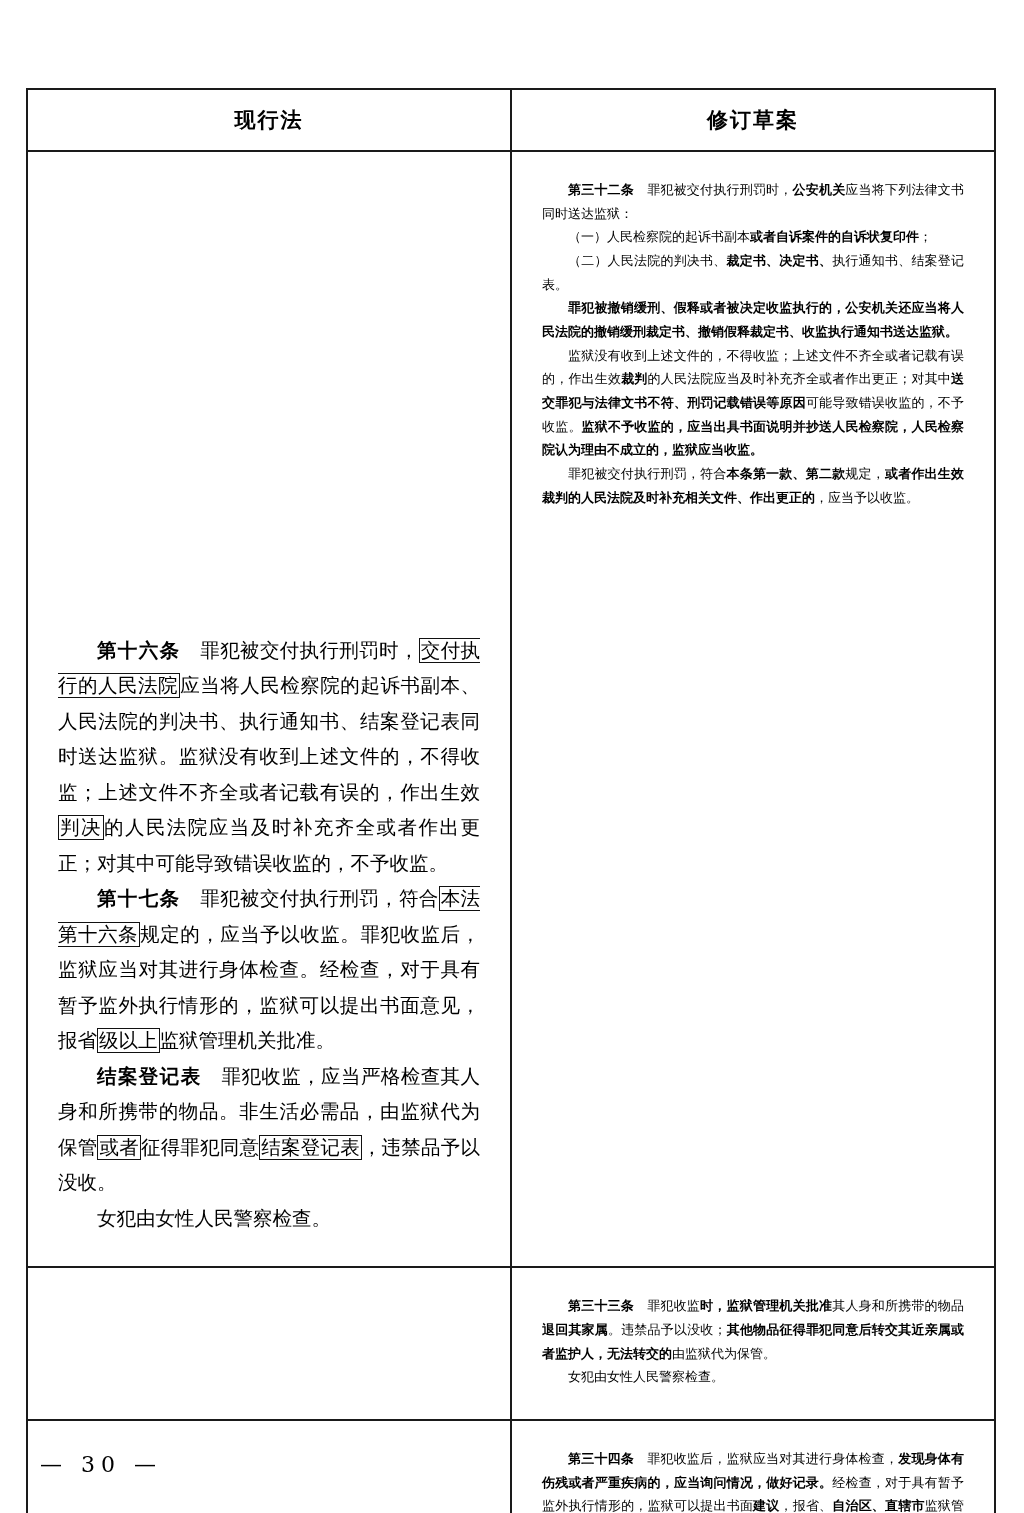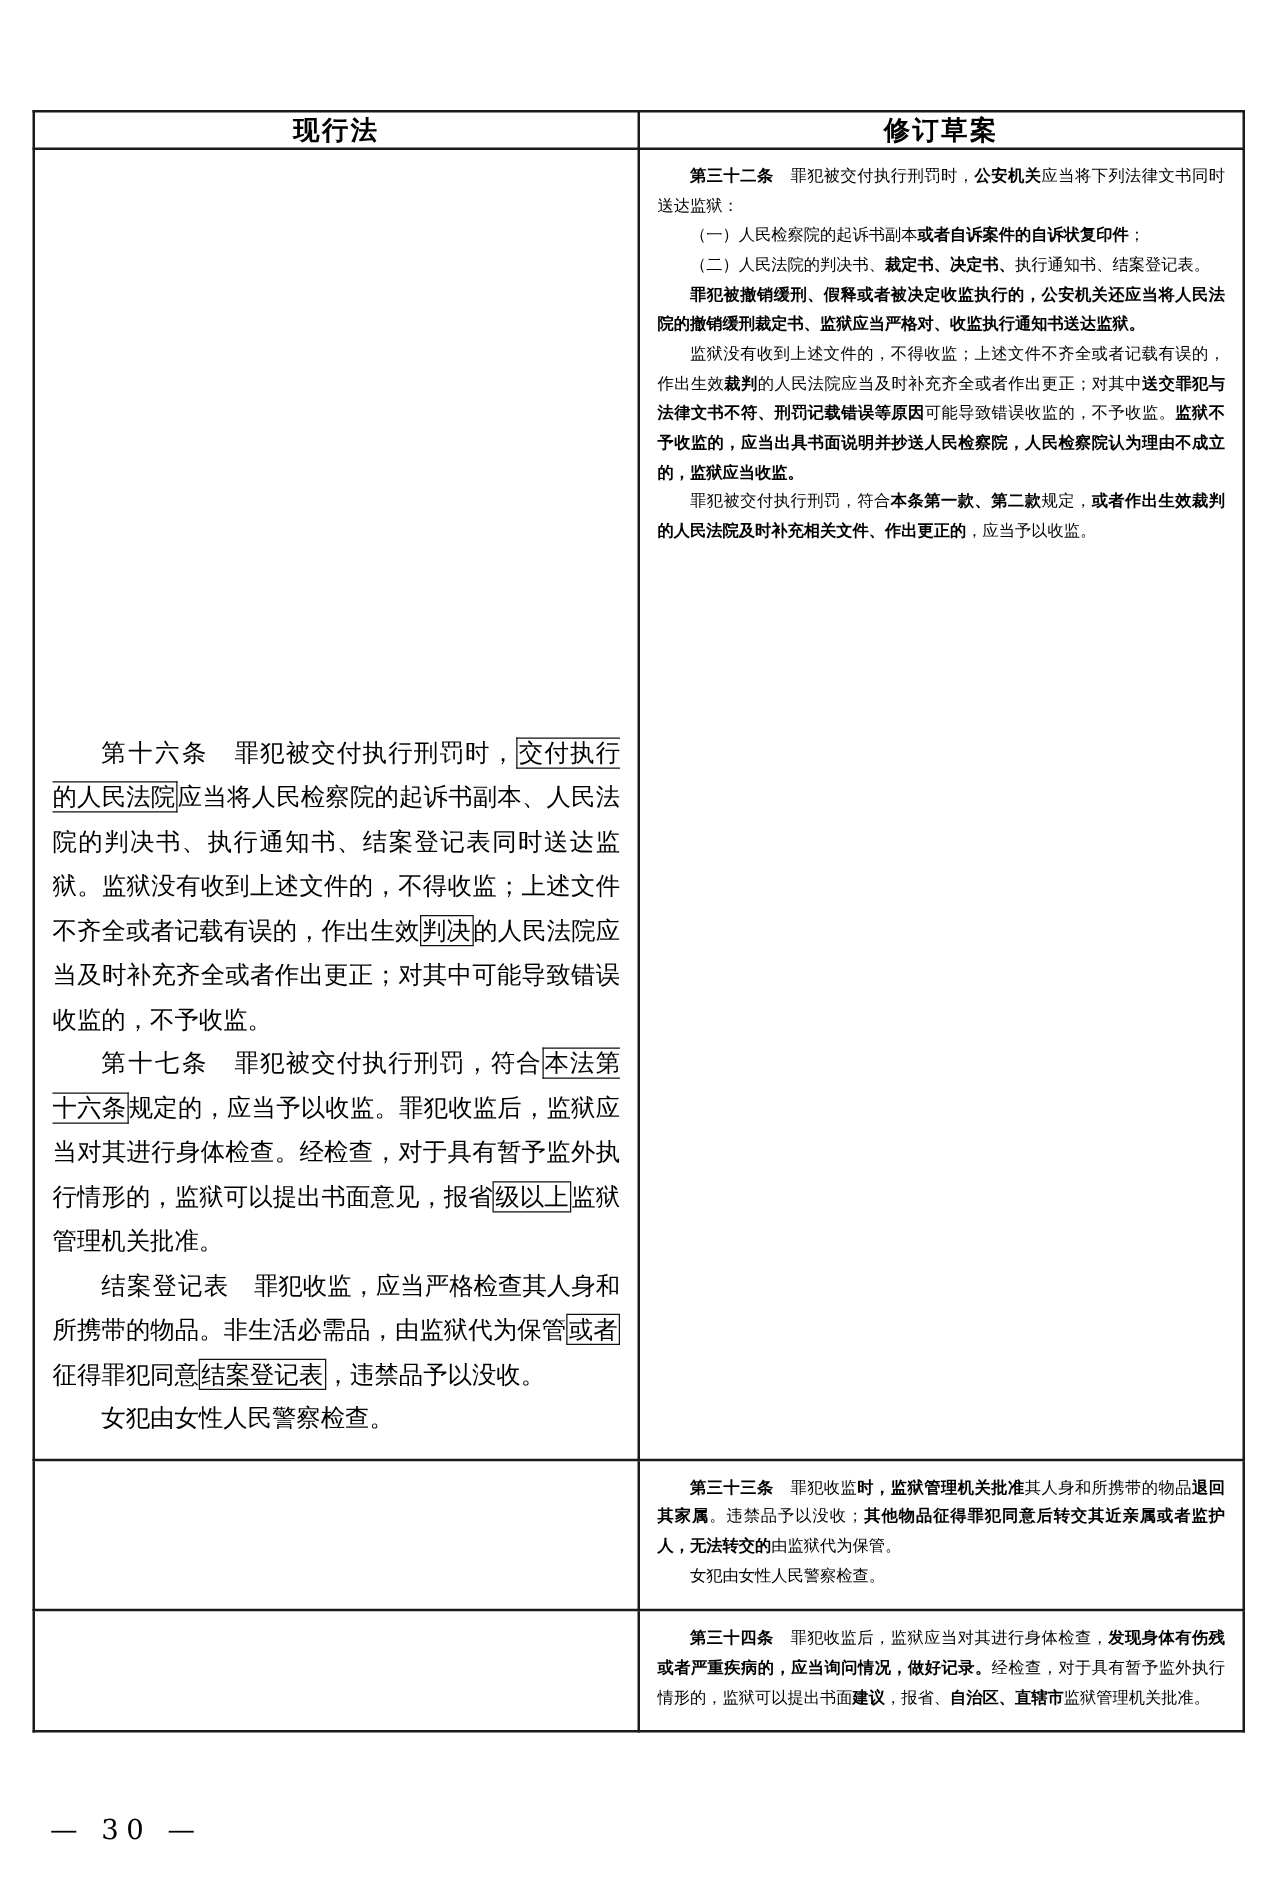--- a/index.html
+++ b/index.html
@@ -25,21 +25,21 @@
     position: absolute;
     left: 26px;
     top: 88px;
     width: 968px;
     border-collapse: collapse;
     table-layout: fixed;
   }
   table.doc-table td, table.doc-table th {
     border: 2px solid #1a1a1a;
     vertical-align: top;
-    padding: 0;
+    padding: 16px;
   }
   .col-left { width: 484px; }
   .col-right { width: 484px; }
 
   .hdr-cell {
     text-align: center;
     padding: 12px 0 14px 0;
     font-weight: bold;
     font-size: 21px;
     letter-spacing: 2px;
@@ -61,21 +61,21 @@
   p.para {
     margin: 0;
     text-indent: 2em;
   }
 
   .b { font-weight: bold; }
   .box {
     border: 1.5px solid #111;
     padding: 0 1px;
   }
-  .art { font-weight: normal; letter-spacing: 1px; }
+  .art { font-weight: bold; letter-spacing: 1px; }
 
   .right-cell .cell-inner { font-size: 13px; line-height: 1.82; }
 
   .footer {
     position: absolute;
     left: 0;
     top: 1452px;
     width: 1024px;
     text-align: left;
     padding-left: 40px;
@@ -110,21 +110,21 @@
             <p class="para"><span class="art">第十七条</span>　罪犯被交付执行刑罚，符合<span class="box">本法第十六条</span>规定的，应当予以收监。罪犯收监后，监狱应当对其进行身体检查。经检查，对于具有暂予监外执行情形的，监狱可以提出书面意见，报省<span class="box">级以上</span>监狱管理机关批准。</p>
             <p class="para"><span class="art">结案登记表</span>　罪犯收监，应当严格检查其人身和所携带的物品。非生活必需品，由监狱代为保管<span class="box">或者</span>征得罪犯同意<span class="box">结案登记表</span>，违禁品予以没收。</p>
             <p class="para">女犯由女性人民警察检查。</p>
           </div>
         </td>
         <td class="right-cell">
           <div class="cell-inner">
             <p class="para"><span class="b">第三十二条</span>　罪犯被交付执行刑罚时，<span class="b">公安机关</span>应当将下列法律文书同时送达监狱：</p>
             <p class="para">（一）人民检察院的起诉书副本<span class="b">或者自诉案件的自诉状复印件</span>；</p>
             <p class="para">（二）人民法院的判决书、<span class="b">裁定书、决定书、</span>执行通知书、结案登记表。</p>
-            <p class="para b">罪犯被撤销缓刑、假释或者被决定收监执行的，公安机关还应当将人民法院的撤销缓刑裁定书、监狱应当严格对、收监执行通知书送达监狱。</p>
+            <p class="para b">罪犯被撤销缓刑、假释或者被决定收监执行的，公安机关还应当将人民法院的撤销缓刑裁定书、撤销假释裁定书、收监执行通知书送达监狱。</p>
             <p class="para">监狱没有收到上述文件的，不得收监；上述文件不齐全或者记载有误的，作出生效<span class="b">裁判</span>的人民法院应当及时补充齐全或者作出更正；对其中<span class="b">送交罪犯与法律文书不符、刑罚记载错误等原因</span>可能导致错误收监的，不予收监。<span class="b">监狱不予收监的，应当出具书面说明并抄送人民检察院，人民检察院认为理由不成立的，监狱应当收监。</span></p>
             <p class="para">罪犯被交付执行刑罚，符合<span class="b">本条第一款、第二款</span>规定，<span class="b">或者作出生效裁判的人民法院及时补充相关文件、作出更正的</span>，应当予以收监。</p>
           </div>
         </td>
       </tr>
       <tr>
         <td class="left-cell">
           <div class="cell-inner"></div>
         </td>
         <td class="right-cell">

